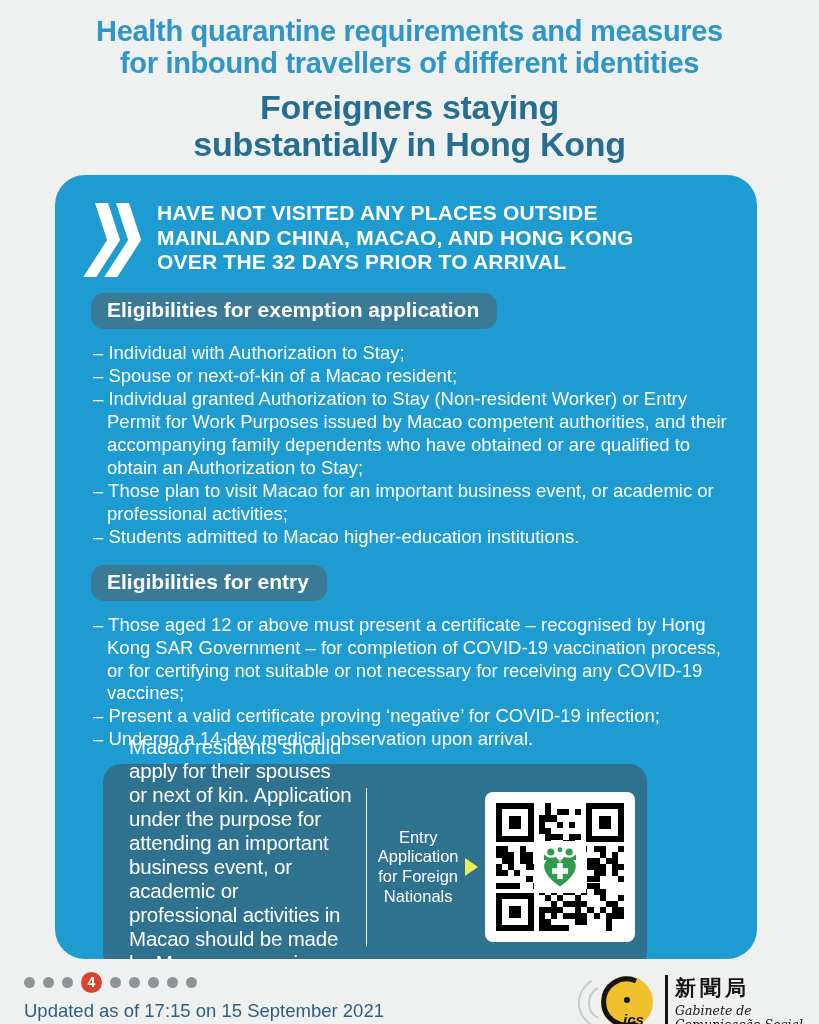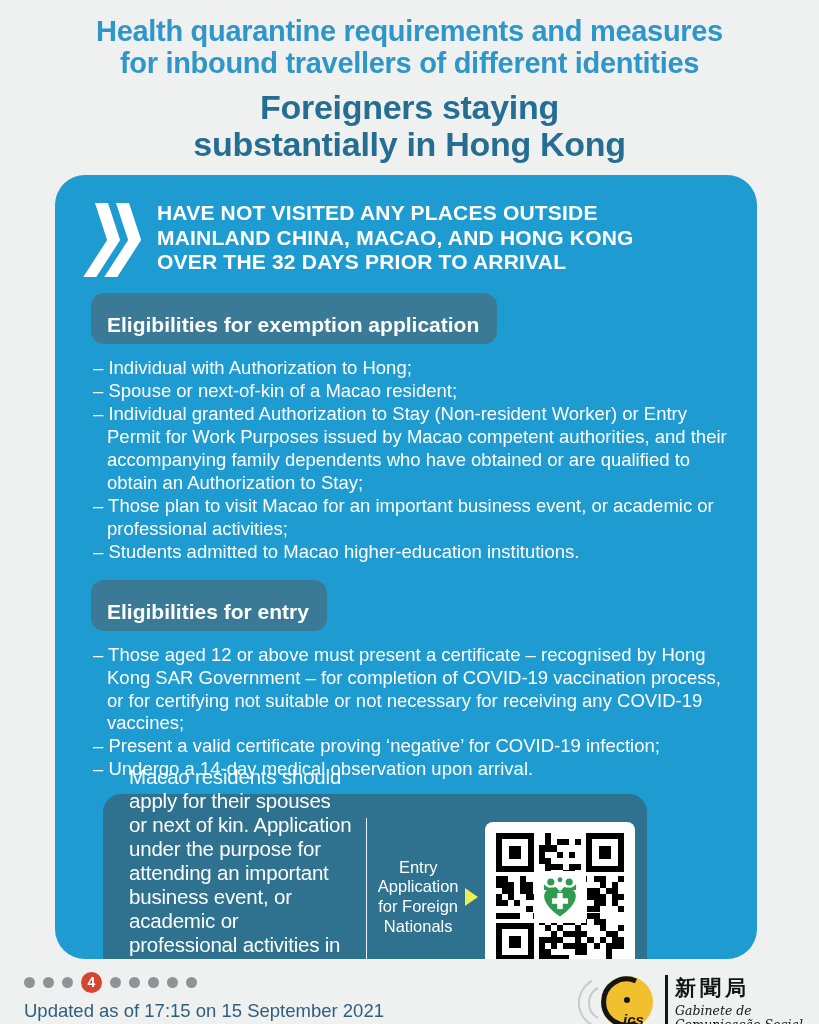--- a/index.html
+++ b/index.html
@@ -24,21 +24,21 @@
     padding:18px 26px 20px 26px;
     overflow:hidden;
   }
   .card-head { display:flex; align-items:flex-start; gap:18px; padding-left:6px; margin-top:8px; }
   .chevrons { flex:0 0 auto; margin-top:2px; }
   .card-heading { color:#fff; font-weight:bold; font-size:21px; line-height:1.17; letter-spacing:0.2px; }
   .pill {
     display:inline-block;
     background:#3A7A96; color:#fff;
     font-weight:bold; font-size:21px;
-    padding:20px 18px 7px 16px;
+    padding:5px 18px 7px 16px;
     border-radius:13px;
     margin:16px 0 0 10px;
   }
   .blist { list-style:none; margin:13px 0 0 12px; color:#fff; font-size:18.5px; line-height:1.24; }
   .blist li { padding-left:14px; text-indent:-14px; }
   .blist li::before { content:"– "; }
   
   .panel {
     margin:13px auto 0 22px;
     width:544px; height:206px;
@@ -104,21 +104,21 @@
       <div>HAVE NOT VISITED ANY PLACES OUTSIDE</div>
       <div>MAINLAND CHINA, MACAO, AND HONG KONG</div>
       <div>OVER THE 32 DAYS PRIOR TO ARRIVAL</div>
     </div>
   </div>
 
   <div>
     <span class="pill">Eligibilities for exemption application</span>
   </div>
   <ul class="blist">
-    <li>Individual with Authorization to Hong;</li>
+    <li>Individual with Authorization to Stay;</li>
     <li>Spouse or next-of-kin of a Macao resident;</li>
     <li>Individual granted Authorization to Stay (Non-resident Worker) or Entry Permit for Work Purposes issued by Macao competent authorities, and their accompanying family dependents who have obtained or are qualified to obtain an Authorization to Stay;</li>
     <li>Those plan to visit Macao for an important business event, or academic or professional activities;</li>
     <li>Students admitted to Macao higher-education institutions.</li>
   </ul>
 
   <div>
     <span class="pill">Eligibilities for entry</span>
   </div>
   <ul class="blist">

